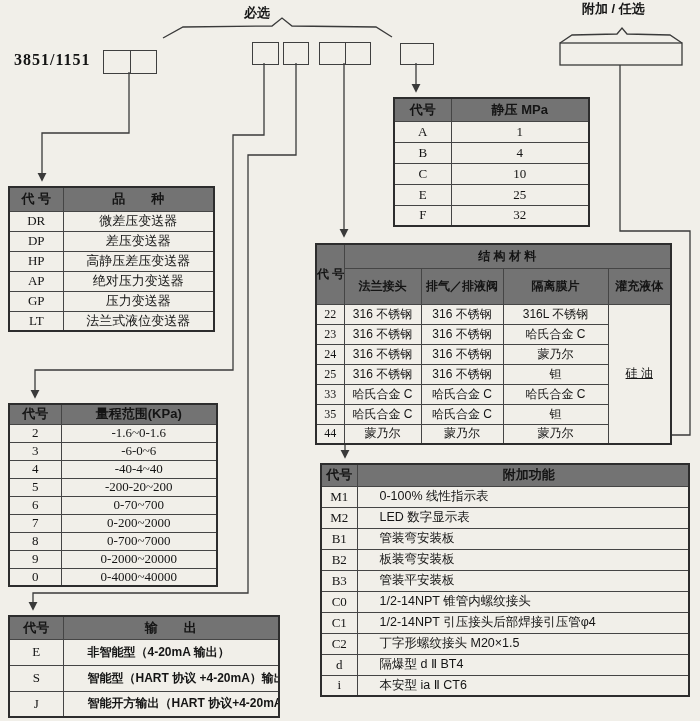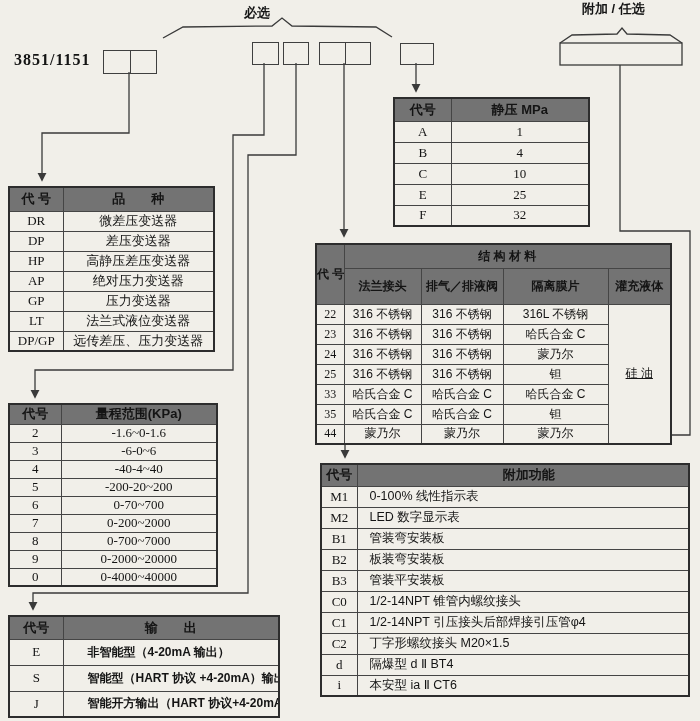--- a/index.html
+++ b/index.html
@@ -46,21 +46,21 @@
   .t-range{left:8px; top:403px; width:210px;}
   .t-range tr{height:18px;} .t-range tr.hd{height:20px;}
   .t-range td.val{font-family:"Liberation Serif", serif; font-size:13px;}
 
   .t-output{left:8px; top:615px; width:272px;}
   .t-output tr{height:26px;} .t-output tr.hd{height:23px;}
   .t-output td.val{text-align:left; padding-left:24px; font-size:12px; font-weight:bold;}
 
   .t-addon{left:320px; top:463px; width:370px;}
   .t-addon tr{height:21px;} .t-addon tr.hd{height:22px;}
-  .t-addon td.val{text-align:left; padding-left:12px; font-size:12.5px;}
+  .t-addon td.val{text-align:left; padding-left:22px; font-size:12.5px;}
 </style>
 </head>
 <body>
 
 <div class="page">
 
   <svg class="overlay" viewBox="0 0 700 721">
     <defs>
       <marker id="arr" viewBox="0 0 10 10" refX="8" refY="5" markerWidth="7" markerHeight="7" orient="auto-start-reverse">
         <path d="M0,0 L10,5 L0,10 z" fill="#3a3a3a"></path>
@@ -120,24 +120,20 @@
           <td>绝对压力变送器</td>
         </tr>
     <tr>
           <td class="code">GP</td>
           <td>压力变送器</td>
         </tr>
     <tr>
           <td class="code">LT</td>
           <td>法兰式液位变送器</td>
         </tr>
-    <tr>
-          <td class="code">DP/GP</td>
-          <td>远传差压、压力变送器</td>
-        </tr>
   </tbody>
     </table>
 
   <table class="t t-static">
     <colgroup>
         <col style="width:57px">
         <col>
       </colgroup>
     <tbody>
         <tr class="hd">

